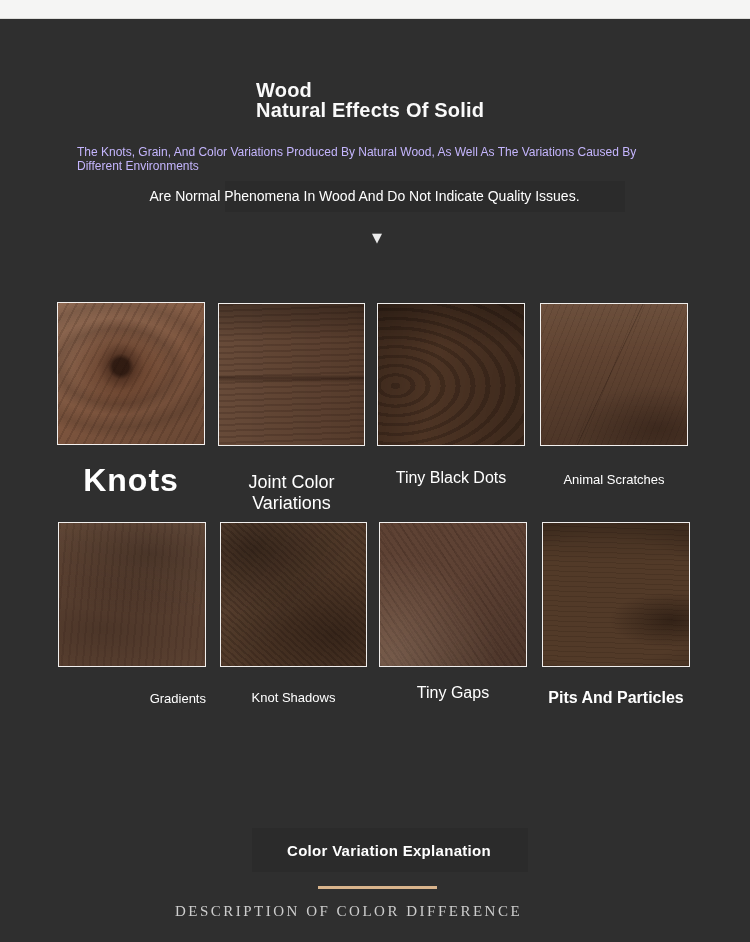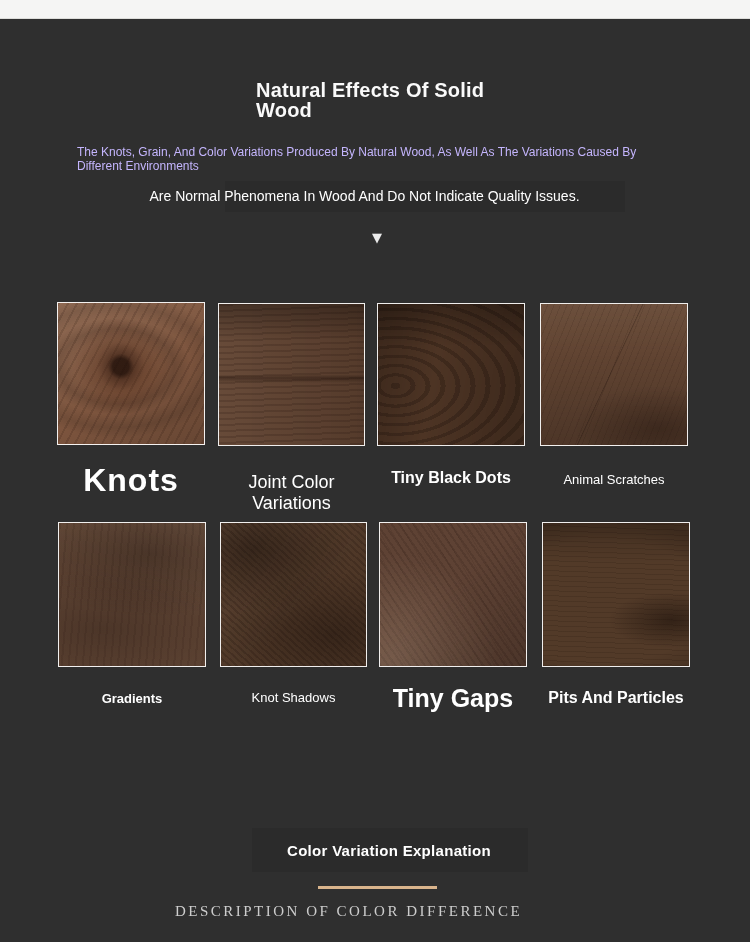--- a/index.html
+++ b/index.html
@@ -140,25 +140,25 @@
       radial-gradient(ellipse 200px 110px at 40% 55%, rgba(0,0,0,0) 55%, rgba(0,0,0,.14) 75%, rgba(0,0,0,0) 90%);
   }
 
   .caption {
     position: absolute;
     text-align: center;
     color: #ffffff;
   }
   .cap-1 { left: 57px;  top: 462px; width: 148px; font-size: 32px; font-weight: bold; letter-spacing: 1px; }
   .cap-2 { left: 218px; top: 472px; width: 147px; font-size: 18px; font-weight: 500; }
-  .cap-3 { left: 377px; top: 469px; width: 148px; font-size: 16px; font-weight: bold; }
+  .cap-3 { left: 377px; top: 469px; width: 148px; font-size: 16px; font-weight: normal; }
   .cap-4 { left: 540px; top: 472px; width: 148px; font-size: 13px; font-weight: 500; }
-  .cap-5 { left: 58px;  top: 691px; width: 148px; font-size: 13px; font-weight: 700; }
+  .cap-5 { left: 58px;  top: 691px; width: 148px; font-size: 13px; font-weight: 400; text-align: right; }
   .cap-6 { left: 220px; top: 690px; width: 147px; font-size: 13px; font-weight: 500; }
-  .cap-7 { left: 379px; top: 684px; width: 148px; font-size: 25px; font-weight: bold; }
+  .cap-7 { left: 379px; top: 684px; width: 148px; font-size: 16px; font-weight: normal; }
   .cap-8 { left: 542px; top: 689px; width: 148px; font-size: 16px; font-weight: bold; }
 
   .footer-heading {
     position: absolute;
     left: 29px; top: 842px;
     width: 720px;
     text-align: center;
     color: #ffffff;
     font-size: 15px;
     font-weight: bold;
@@ -181,22 +181,22 @@
     letter-spacing: 2.5px;
   }
 </style>
 </head>
 <body>
 
 <div class="page">
   <div class="top-strip"></div>
 
   <div class="title">
+    <div>Wood</div>
     <div>Natural Effects Of Solid</div>
-    <div>Wood</div>
   </div>
 
   <div class="subtitle">
     <div>The Knots, Grain, And Color Variations Produced By Natural Wood, As Well As The Variations Caused By</div>
     <div>Different Environments</div>
   </div>
 
   <div class="ghost ghost-tagline"></div>
   <div class="tagline">Are Normal Phenomena In Wood And Do Not Indicate Quality Issues.</div>
 

